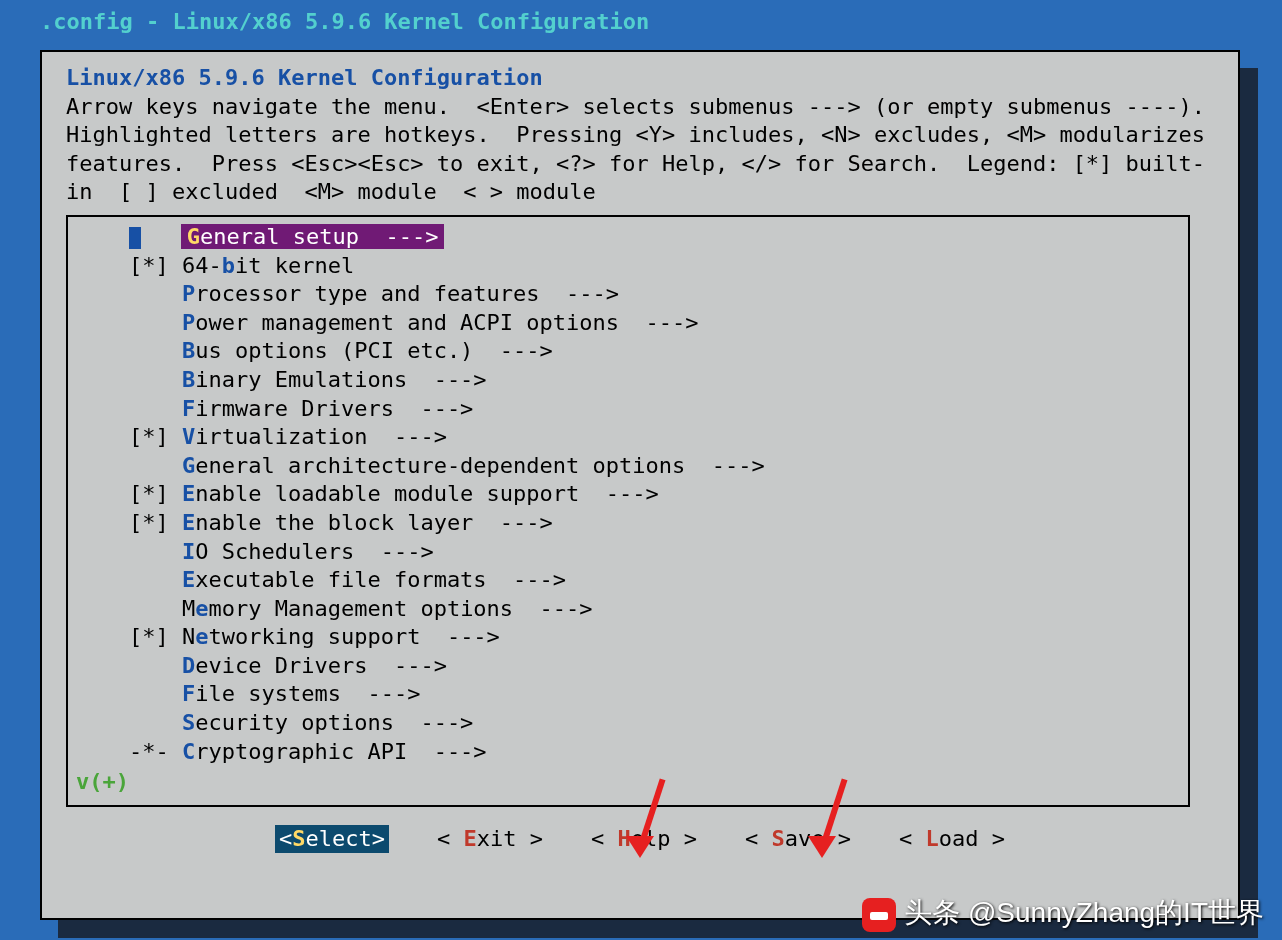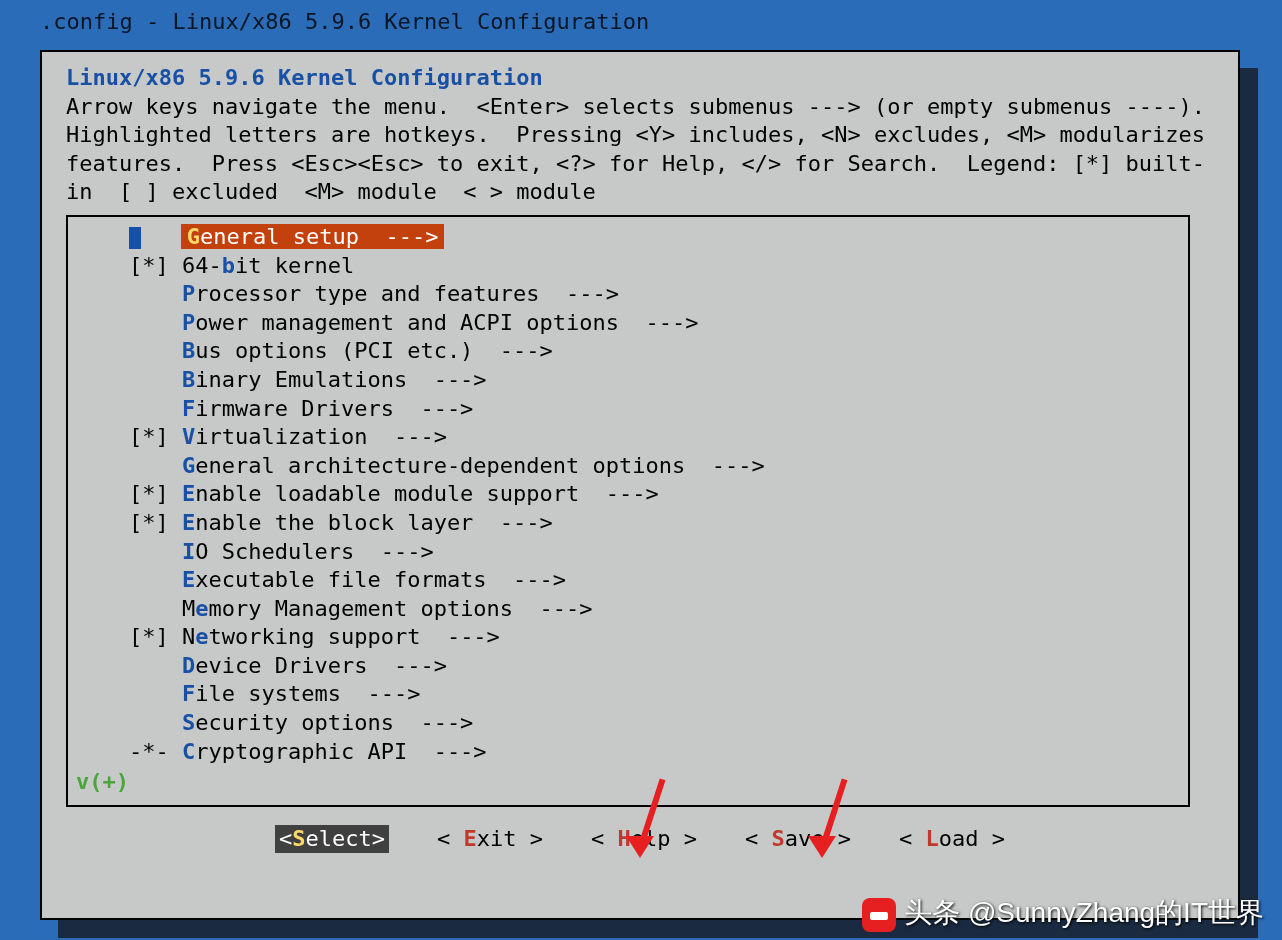--- a/index.html
+++ b/index.html
@@ -1,32 +1,32 @@
 <!DOCTYPE html>
 <html><head>
 <meta charset="utf-8">
 <style>
 html,body{margin:0;padding:0;width:1282px;height:940px;background:#2a6cb8;font-family:"DejaVu Sans Mono","Courier New",monospace;font-size:22px;line-height:1.3;overflow:hidden}
-.termtop{color:#000000;padding:8px 32px 4px 40px;font-weight:400;opacity:.8;white-space:pre}
+.termtop{color:#5eead4;padding:8px 32px 4px 40px;font-weight:700;opacity:.8;white-space:pre}
 .window{position:absolute;left:40px;top:50px;width:1200px;height:870px}
 .shadow{position:absolute;left:18px;top:18px;width:1200px;height:870px;background:#1a2a40}
 .panel{position:absolute;left:0;top:0;width:1200px;height:870px;background:#c7c9c9;border:2px solid #000;box-sizing:border-box;padding:12px 24px 14px 24px;color:#000}
 .title{text-align:left;font-weight:700;color:#1750a5}
 .instr{white-space:pre-wrap;margin-bottom:8px}
 .menubox{border:2px solid #000;padding:6px 8px 8px 8px;width:calc(100% - 24px);box-sizing:border-box}
 .row{white-space:pre}
 .hot{color:#1750a5;font-weight:700}
-.sel{background:#c2410c;color:#fff;padding:0 6px}
+.sel{background:#701a75;color:#fff;padding:0 6px}
 .sel .hot{color:#ffd966}
 .cursor{background:#1750a5;display:inline-block;width:12px;height:22px;vertical-align:middle}
 .scroll{color:#4aa53a;font-weight:700;margin-top:2px}
 .btnbar{margin-top:18px;text-align:center;white-space:pre}
 .btn{display:inline-block;margin:0 24px}
 .btn .hot{color:#c0392b;font-weight:700}
-.btnsel{background:#404040;color:#fff;padding:0 4px}
+.btnsel{background:#0c4a6e;color:#fff;padding:0 4px}
 .btnsel .hot{color:#ffd966}
 .arrow{position:absolute;pointer-events:none}
 .arrow .line{position:absolute;width:6px;height:70px;background:#e62020;transform:rotate(18deg);transform-origin:bottom center;left:10px;top:0}
 .arrow .head{position:absolute;left:-2px;top:60px;width:0;height:0;border-left:14px solid transparent;border-right:14px solid transparent;border-top:22px solid #e62020}
 .credit{position:absolute;right:18px;bottom:8px;font-size:28px;color:#ffffff;font-family:sans-serif;font-weight:500;text-shadow:1px 1px 3px #000}
 .credit .logo{display:inline-block;width:34px;height:34px;background:#e62020;border-radius:8px;vertical-align:middle;margin-right:8px;position:relative}
 .credit .logo::after{content:"";position:absolute;left:8px;top:14px;width:18px;height:8px;background:#fff;border-radius:2px}
 </style>
 </head>
 <body>

